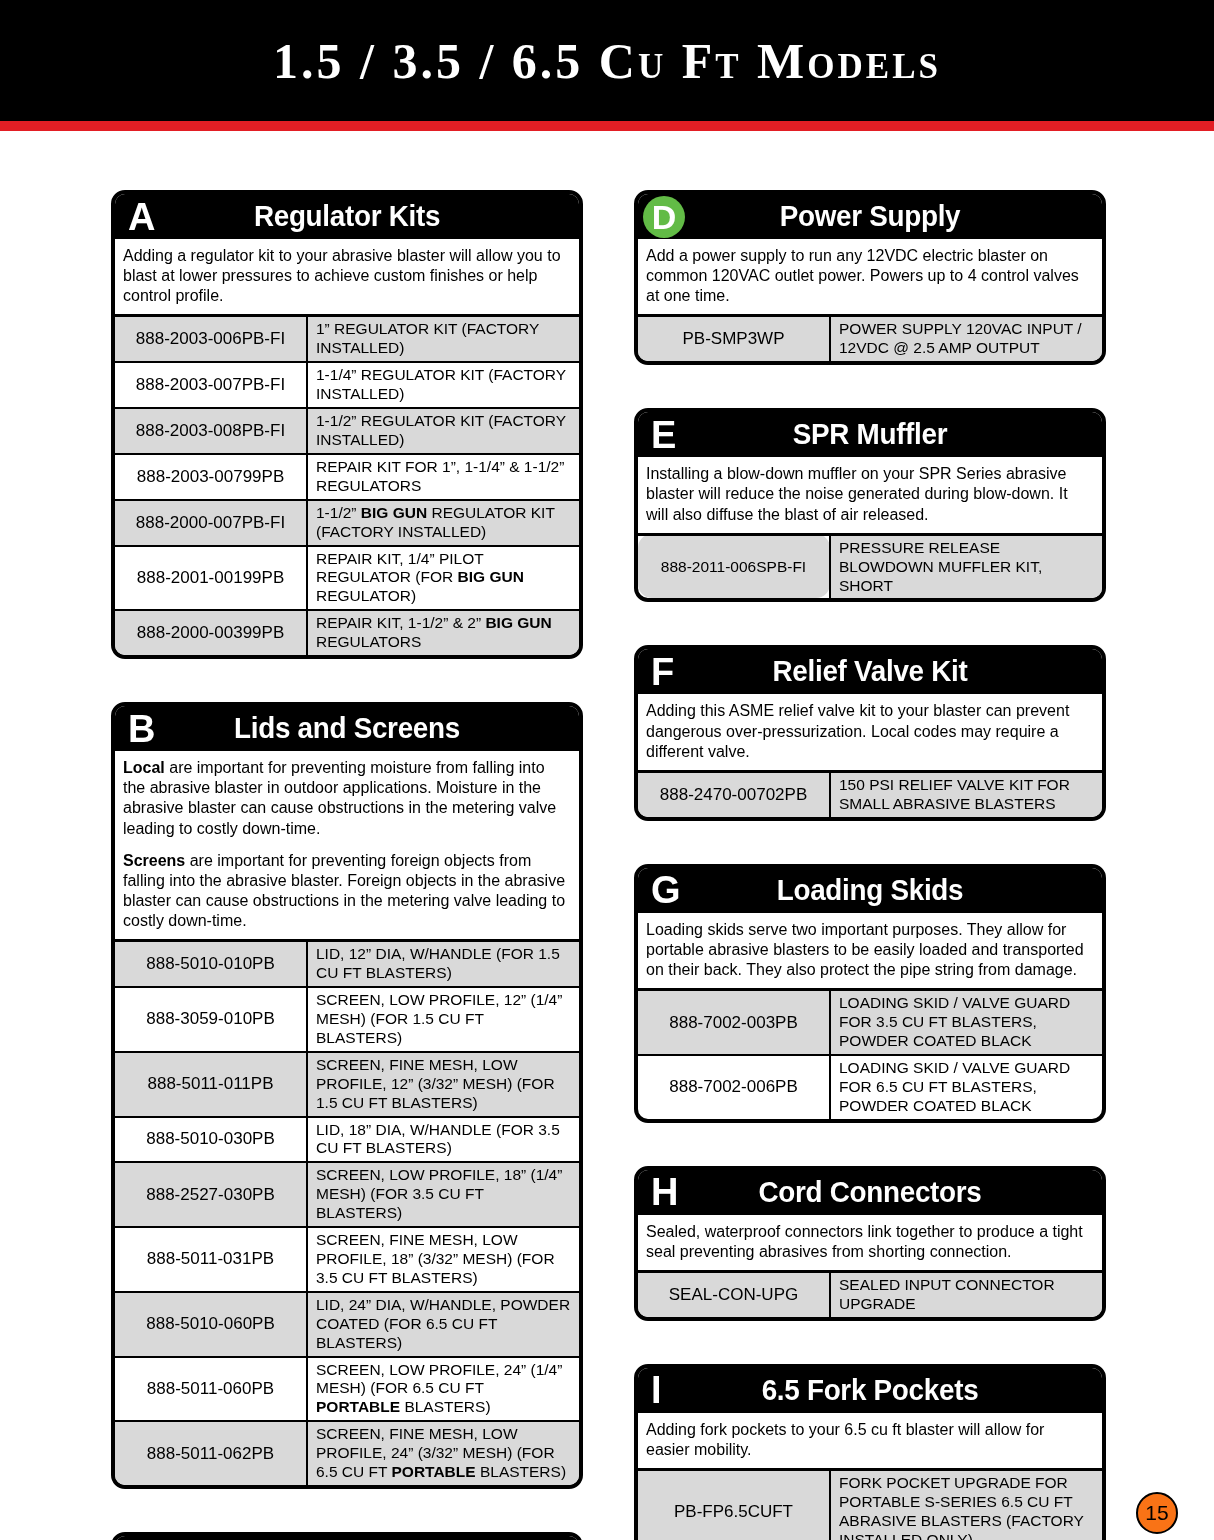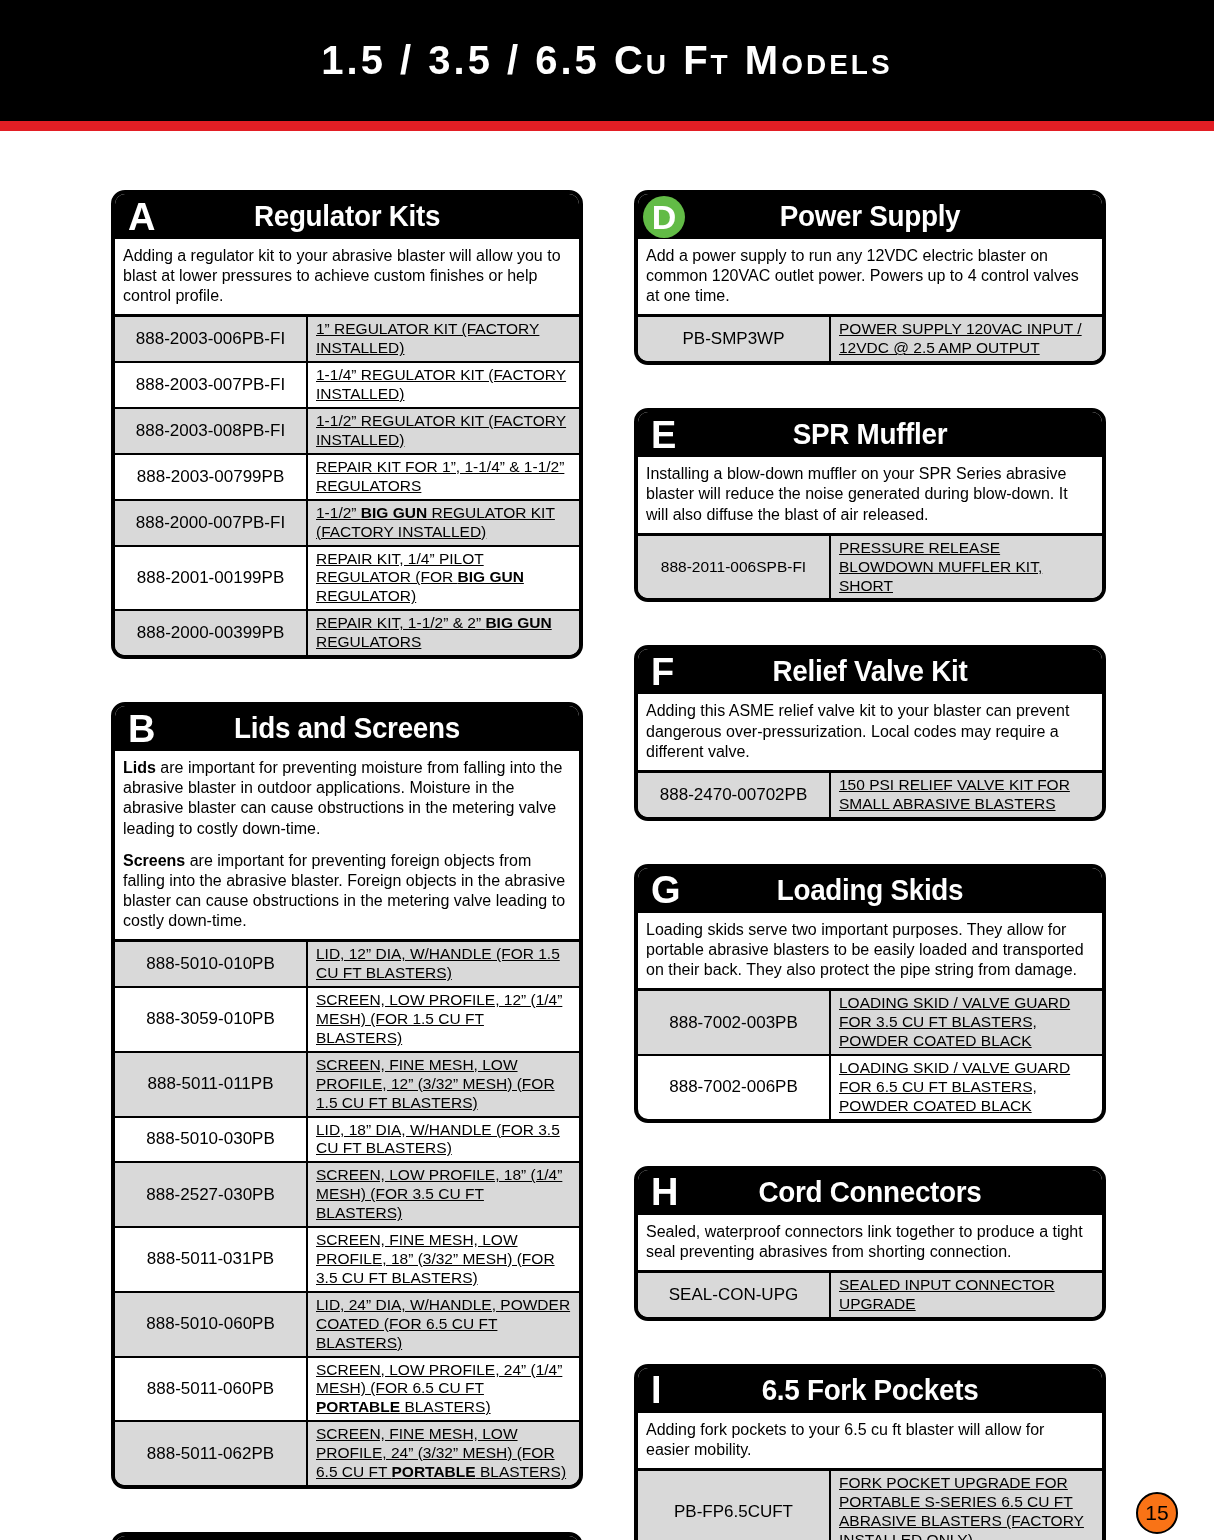--- a/index.html
+++ b/index.html
@@ -11,22 +11,22 @@
   html,body{margin:0;padding:0;}
   body{
     width:1214px;height:1540px;background:#ffffff;position:relative;
     font-family:"Liberation Sans", sans-serif;color:#000;
   }
   
   .masthead{
     height:121px;background:#000;display:flex;align-items:center;justify-content:center;
   }
   .masthead .title{
-    color:#fff;font-family:Liberation Sans, sans-serif;font-variant:small-caps;
-    font-size:40px;font-weight:600;letter-spacing:3px;white-space:nowrap;
+    color:#fff;font-family:Liberation Serif, serif;font-variant:small-caps;
+    font-size:50px;font-weight:600;letter-spacing:3px;white-space:nowrap;
   }
   .redbar{height:10px;background:var(--accent-red);}
   
   .content{
     display:flex;align-items:flex-start;
     padding:59px 0 0 111px;gap:51px;
   }
   .col{width:472px;display:flex;flex-direction:column;}
   .section{border:4px solid #000;border-radius:14px;overflow:hidden;background:#fff;}
   .section + .section{margin-top:43px;}
@@ -46,21 +46,21 @@
     transform:scaleX(0.96);
   }
   
   .sec-desc{padding:7px 10px 8px 8px;font-size:16px;line-height:1.26;}
   .sec-desc p{margin:0;}
   .sec-desc p + p{margin-top:12px;}
   
   table.parts{width:100%;border-collapse:collapse;border-top:3px solid #000;}
   table.parts td{border:2.5px solid #000;height:36px;vertical-align:middle;}
   table.parts td:first-child{border-left:none;}
-  table.parts td:last-child{border-right:none;text-decoration:underline;}
+  table.parts td:last-child{border-right:none;}
   table.parts tr:last-child td{border-bottom:none;}
   table.parts tr:nth-child(odd) td{background:var(--row-gray);}
   td.part{width:192px;text-align:center;font-size:17px;padding:3px 4px;}
   td.pdesc{font-size:15.5px;line-height:1.22;padding:3px 8px;}
   
   .page-circle{
     position:absolute;left:1136px;top:1492px;width:42px;height:42px;
     border:2.5px solid #000;border-radius:50%;
     display:flex;align-items:center;justify-content:center;font-size:21px;background:#f97316;
   }
@@ -118,21 +118,21 @@
         </tbody>
       </table>
     </section>
 
     <section class="section">
       <div class="sec-head">
         <span class="sec-letter">B</span>
         <span class="sec-title">Lids and Screens</span>
       </div>
       <div class="sec-desc">
-        <p><b>Lids</b> are important for preventing moisture from falling into the abrasive blaster in outdoor applications. Moisture in the abrasive blaster can cause obstructions in the metering valve leading to costly down-time.</p>
+        <p><b>Local</b> are important for preventing moisture from falling into the abrasive blaster in outdoor applications. Moisture in the abrasive blaster can cause obstructions in the metering valve leading to costly down-time.</p>
         <p><b>Screens</b> are important for preventing foreign objects from falling into the abrasive blaster. Foreign objects in the abrasive blaster can cause obstructions in the metering valve leading to costly down-time.</p>
       </div>
       <table class="parts">
         <tbody>
           <tr>
             <td class="part">888-5010-010PB</td>
             <td class="pdesc">LID, 12” DIA, W/HANDLE (FOR 1.5 CU FT BLASTERS)</td>
           </tr>
           <tr>
             <td class="part">888-3059-010PB</td>
@@ -207,21 +207,21 @@
       <div class="sec-head">
         <span class="sec-letter">E</span>
         <span class="sec-title">SPR Muffler</span>
       </div>
       <div class="sec-desc">
         <p>Installing a blow-down muffler on your SPR Series abrasive blaster will reduce the noise generated during blow-down. It will also diffuse the blast of air released.</p>
       </div>
       <table class="parts">
         <tbody>
           <tr>
-            <td class="part" style="font-size:15.5px;">888-2011-006SPB-FI</td>
+            <td class="part" style="font-size:15.5px;border-radius:14px;">888-2011-006SPB-FI</td>
             <td class="pdesc">PRESSURE RELEASE BLOWDOWN MUFFLER KIT, SHORT</td>
           </tr>
         </tbody>
       </table>
     </section>
 
     <section class="section">
       <div class="sec-head">
         <span class="sec-letter">F</span>
         <span class="sec-title">Relief Valve Kit</span>

